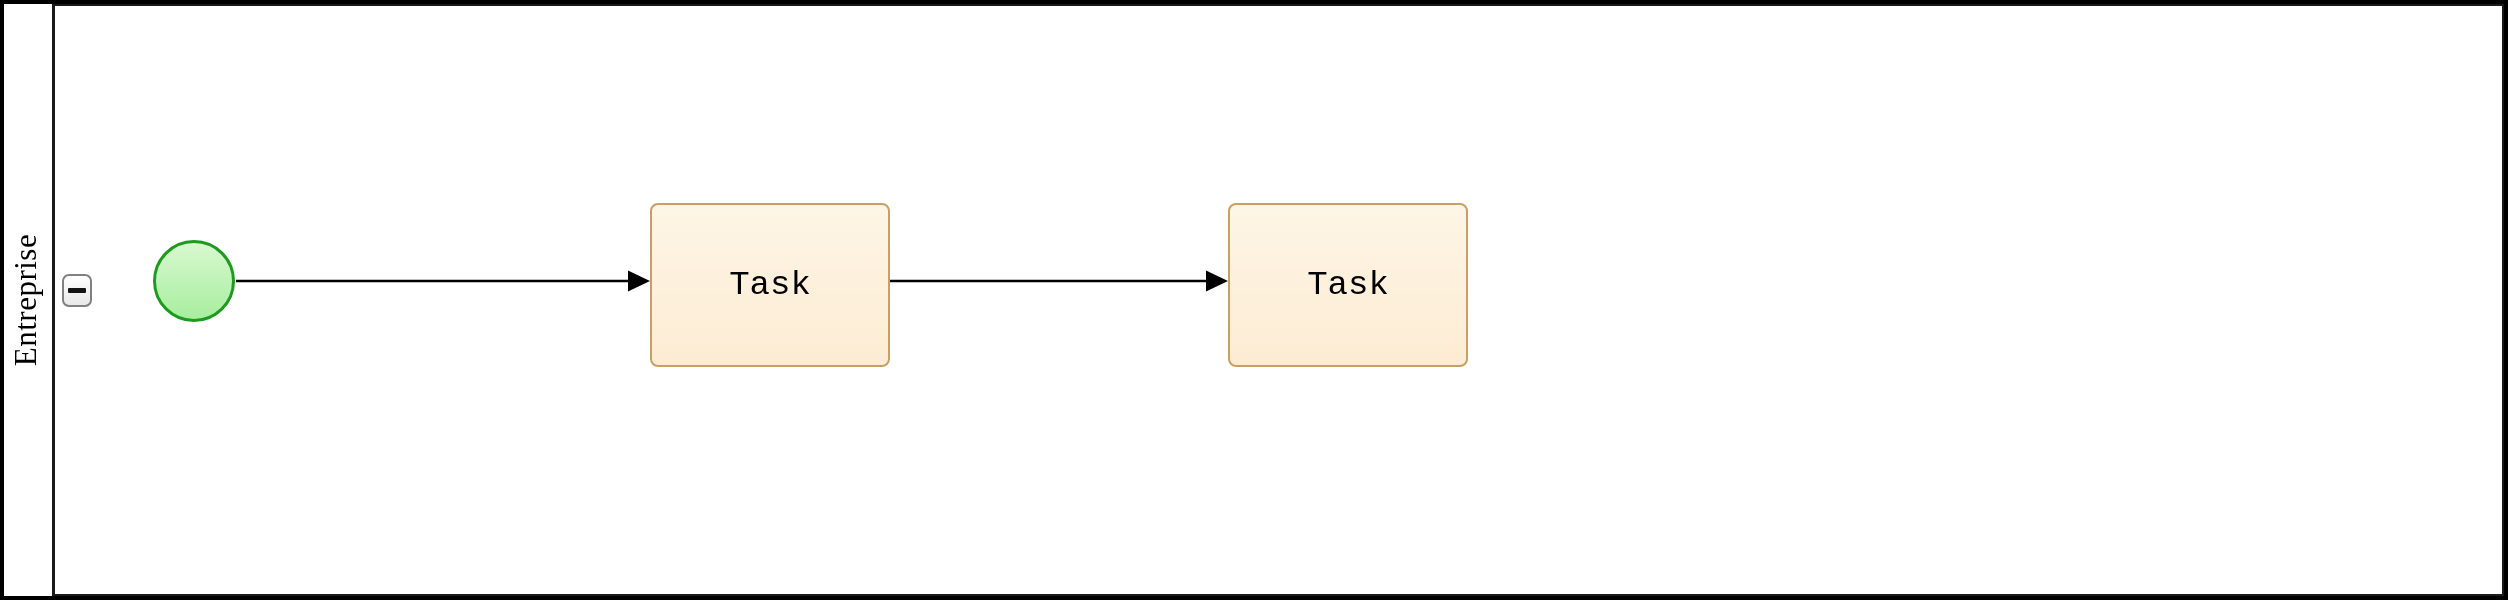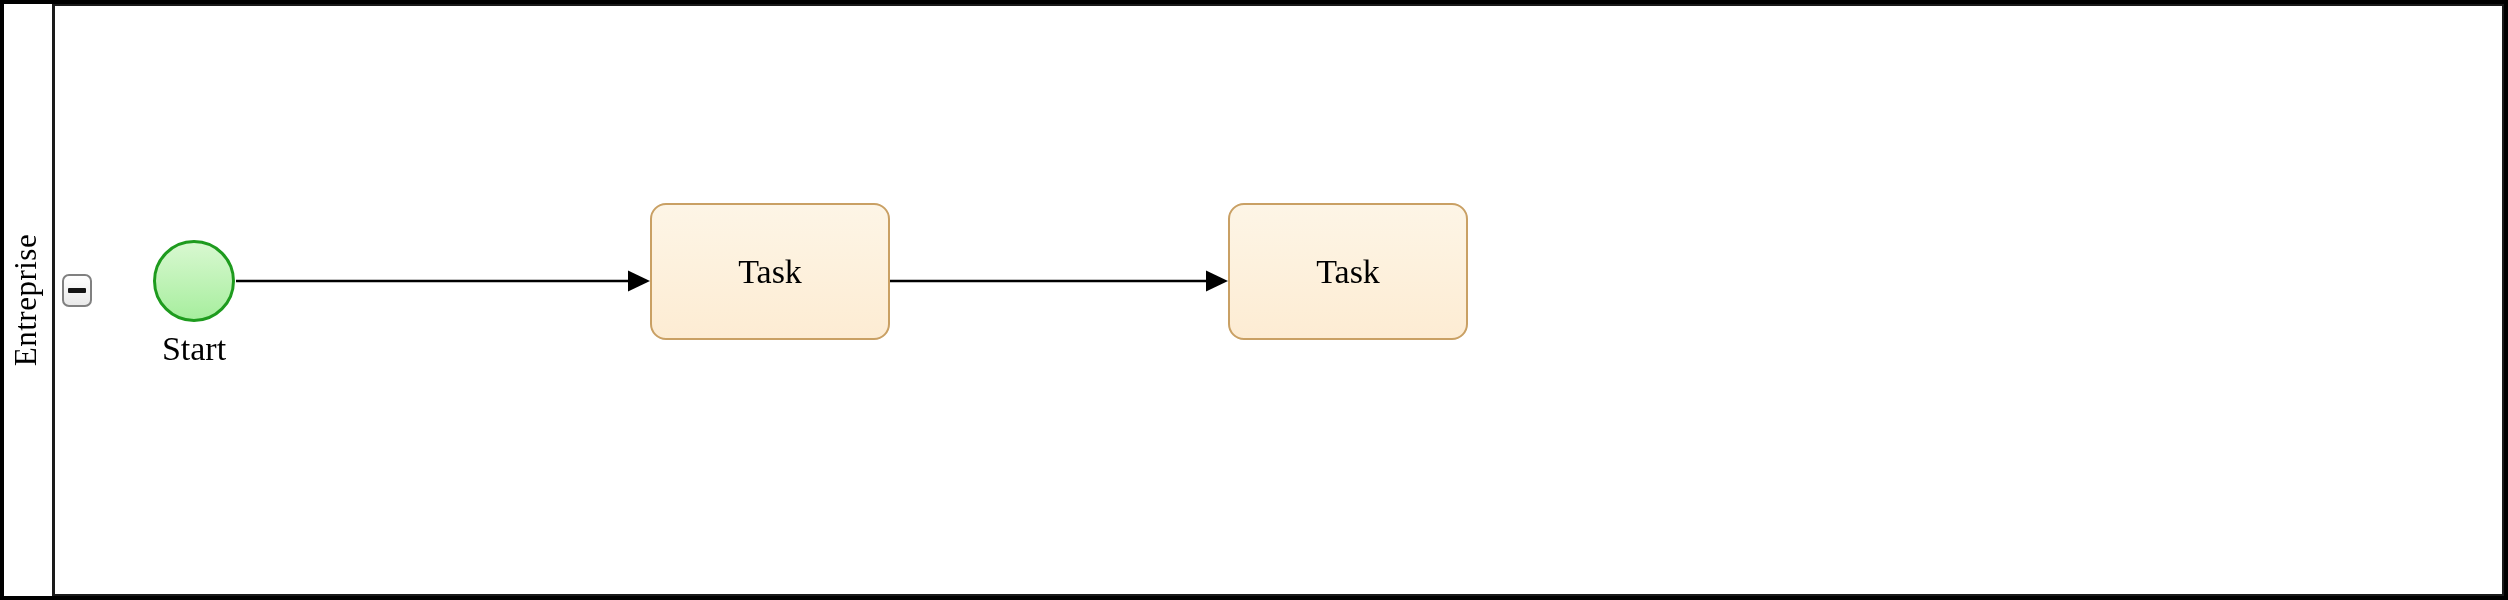--- a/index.html
+++ b/index.html
@@ -101,28 +101,29 @@
     text-align: center;
     font-size: 34px;
     line-height: 34px;
     color: var(--label-color, #000000);
   }
 
   
   .task {
     position: absolute;
     width: 240px;
-    height: 137px;
+    height: 164px;
     box-sizing: border-box;
     border: 2.5px solid var(--task-border, #c9a064);
-    border-radius: 16px;
+    border-radius: 8px;
     background: linear-gradient(var(--task-fill-top, #fdf5e6), var(--task-fill-bottom, #fdecd3));
     display: flex;
     align-items: center;
     justify-content: center;
+    font-family: Liberation Mono, monospace;
   }
   .task-1 { left: 650px; top: 203px; }
   .task-2 { left: 1228px; top: 203px; }
   .task-label {
     font-size: 34px;
     color: var(--label-color, #000000);
   }
 
   
   .flows {
@@ -163,21 +164,20 @@
       <line class="flow-line" x1="236" y1="281" x2="630" y2="281"></line>
       <polygon class="flow-head" points="650,281 628,270.5 628,291.5"></polygon>
     </g>
     <g>
       <line class="flow-line" x1="890" y1="281" x2="1208" y2="281"></line>
       <polygon class="flow-head" points="1228,281 1206,270.5 1206,291.5"></polygon>
     </g>
   </svg>
 
   <div class="start-event"></div>
-  <div class="start-event-label">Start</div>
 
   <div class="task task-1">
     <span class="task-label">Task</span>
   </div>
 
   <div class="task task-2">
     <span class="task-label">Task</span>
   </div>
 
 </div>

